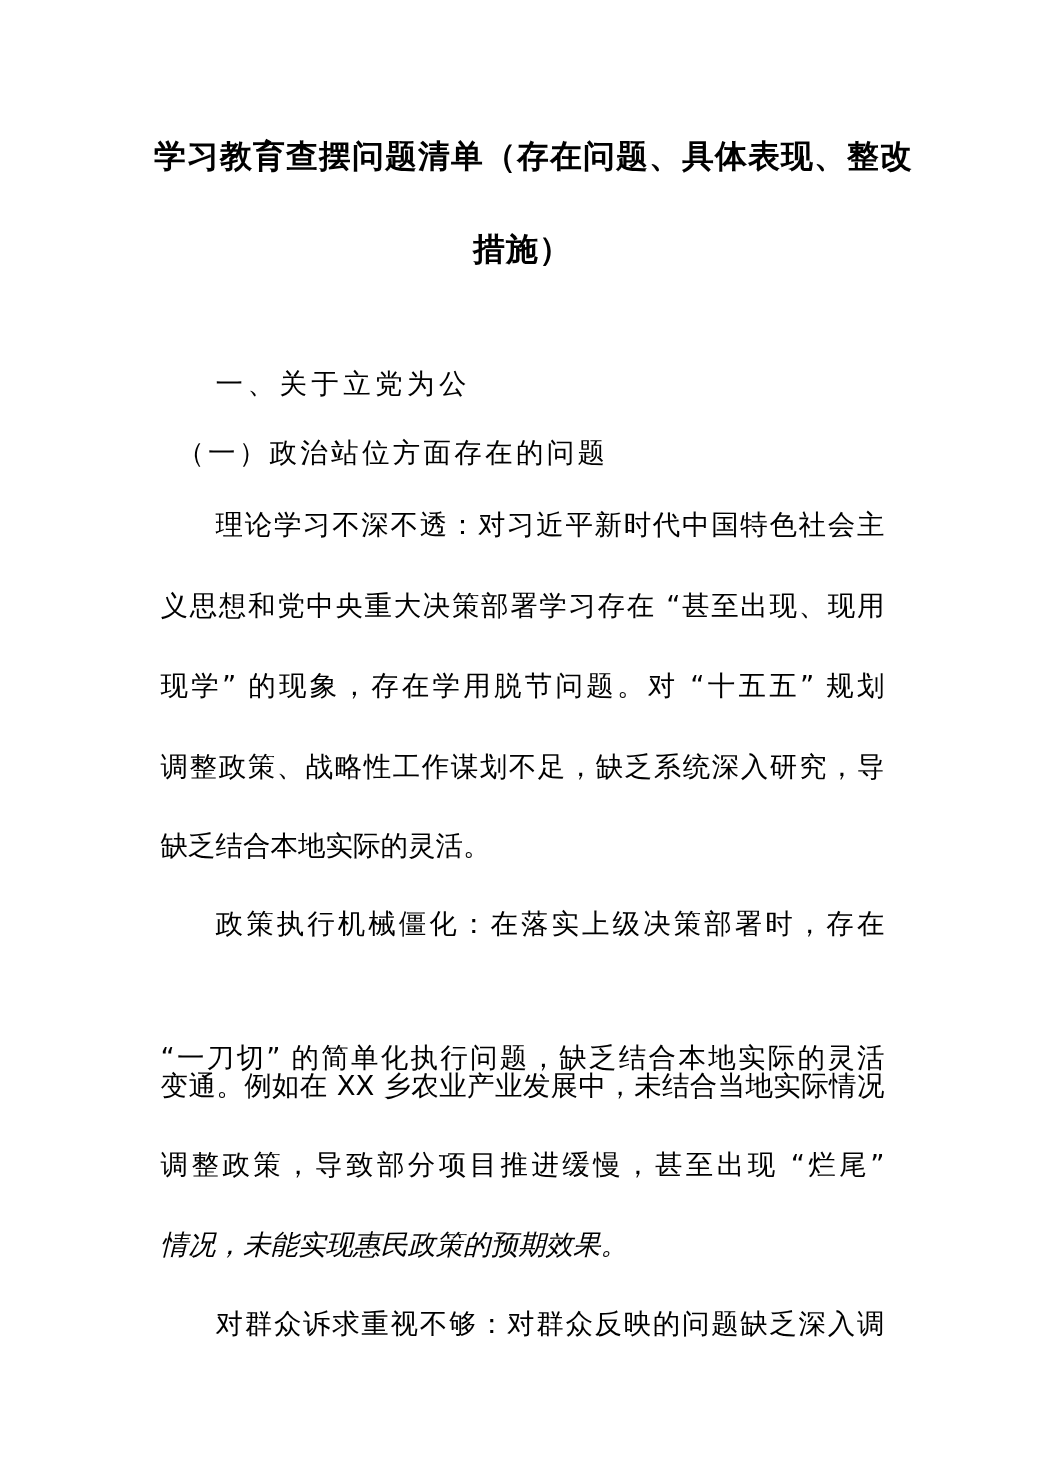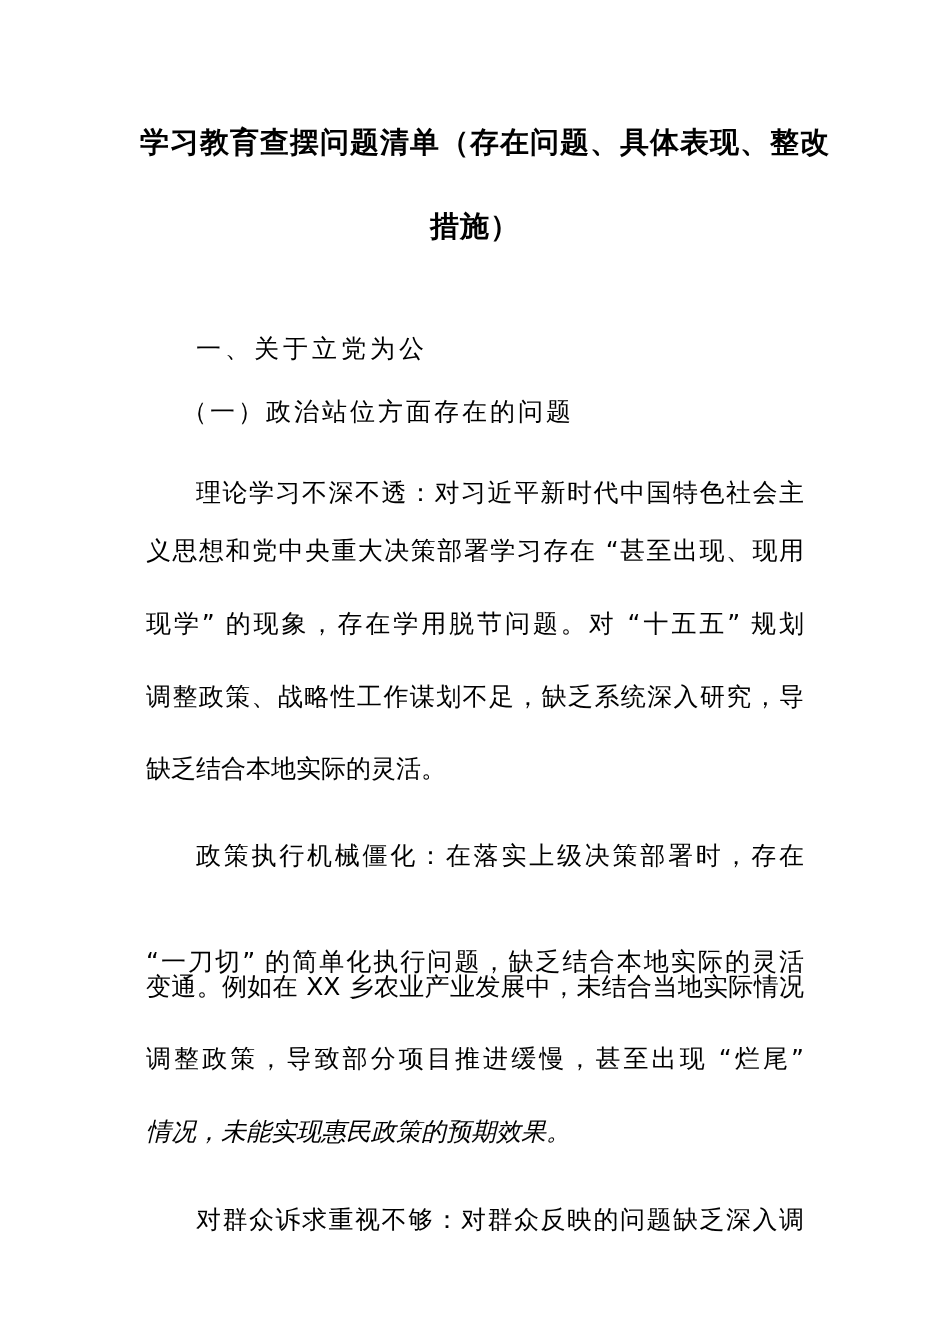--- a/index.html
+++ b/index.html
@@ -44,23 +44,23 @@
       width: 658px;
       font-size: 25px;
       line-height: 36px;
       white-space: nowrap;
       font-family: "DejaVu Sans", "Liberation Sans", sans-serif;
       font-weight: normal;
       text-align: justify;
       text-align-last: justify;
     }
     .line.last { text-align-last: left; }
-    .line.indent { left: 196px; width: 608px; margin-top: 16px; }
+    .line.indent { left: 196px; width: 608px; }
     .line.h1 { left: 196px; width: auto; text-align-last: left; letter-spacing: 4px; }
-    .line.h2 { left: 182px; width: auto; text-align-last: left; letter-spacing: 3px; }
+    .line.h2 { left: 161px; width: auto; text-align-last: left; letter-spacing: 3px; }
   </style>
 </head>
 <body>
 
 <div class="page">
 
   <div class="title l1">学习教育查摆问题清单（存在问题、具体表现、整改</div>
   <div class="title l2">措施）</div>
 
   <div class="line h1" style="top:331px;">一、关于立党为公</div>

